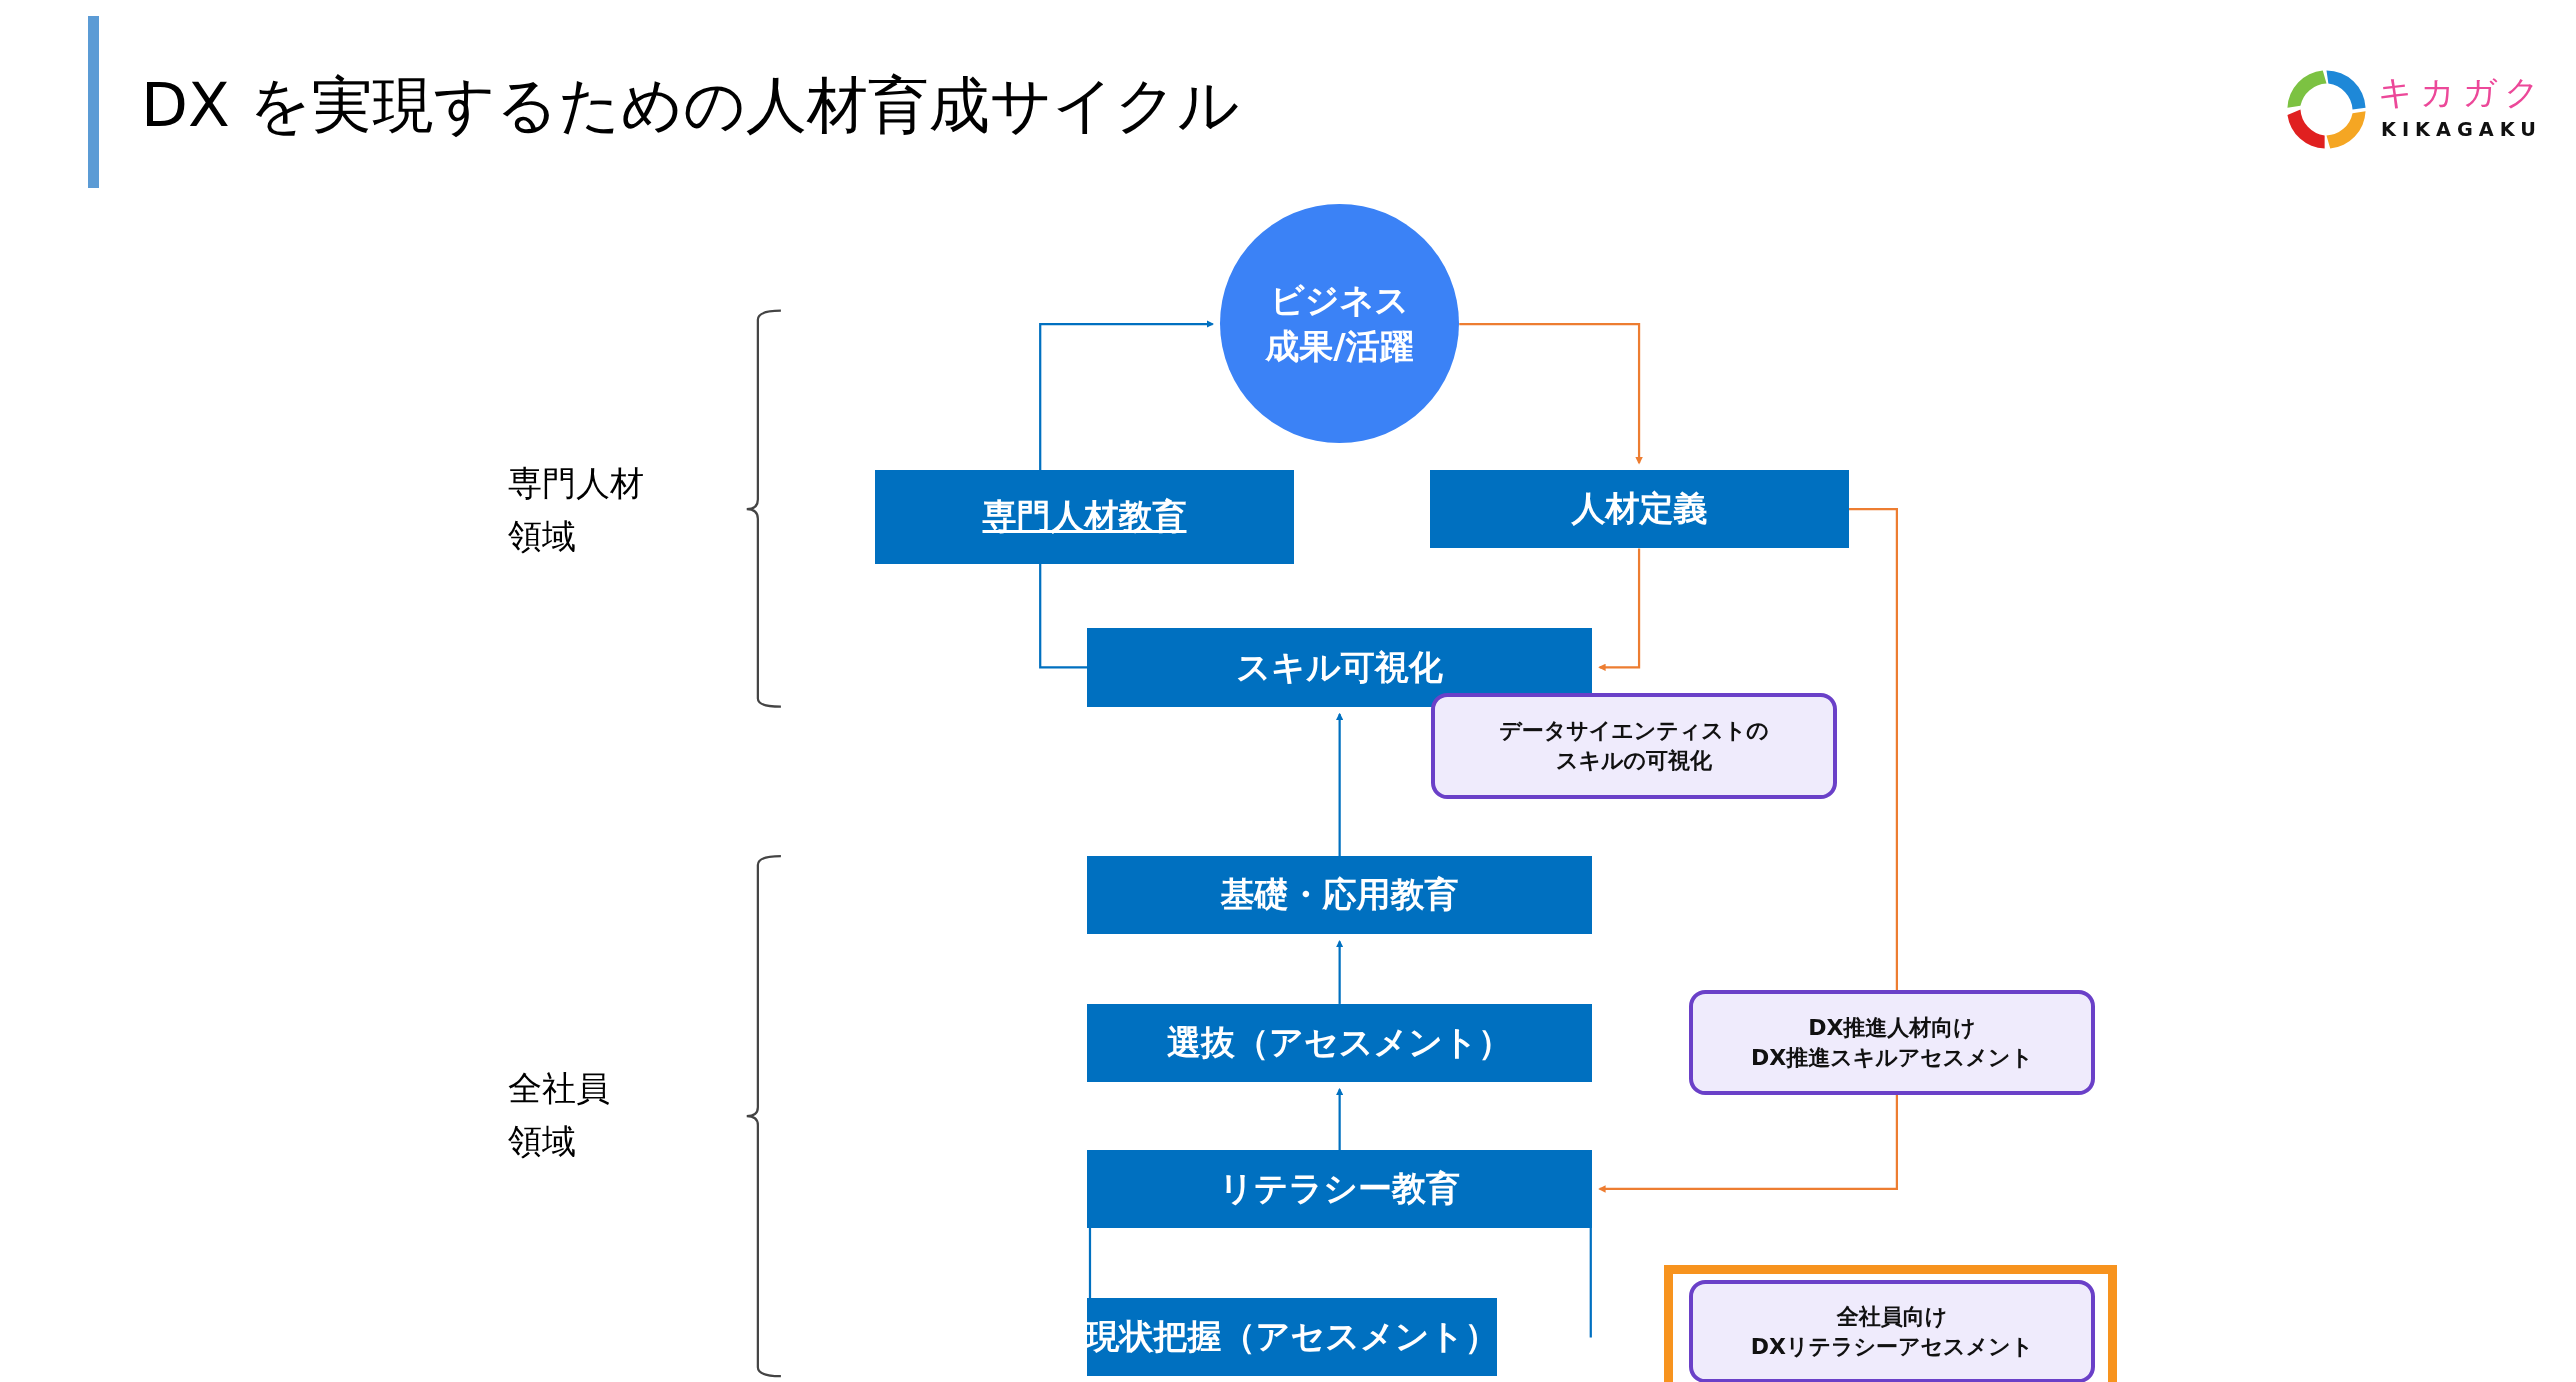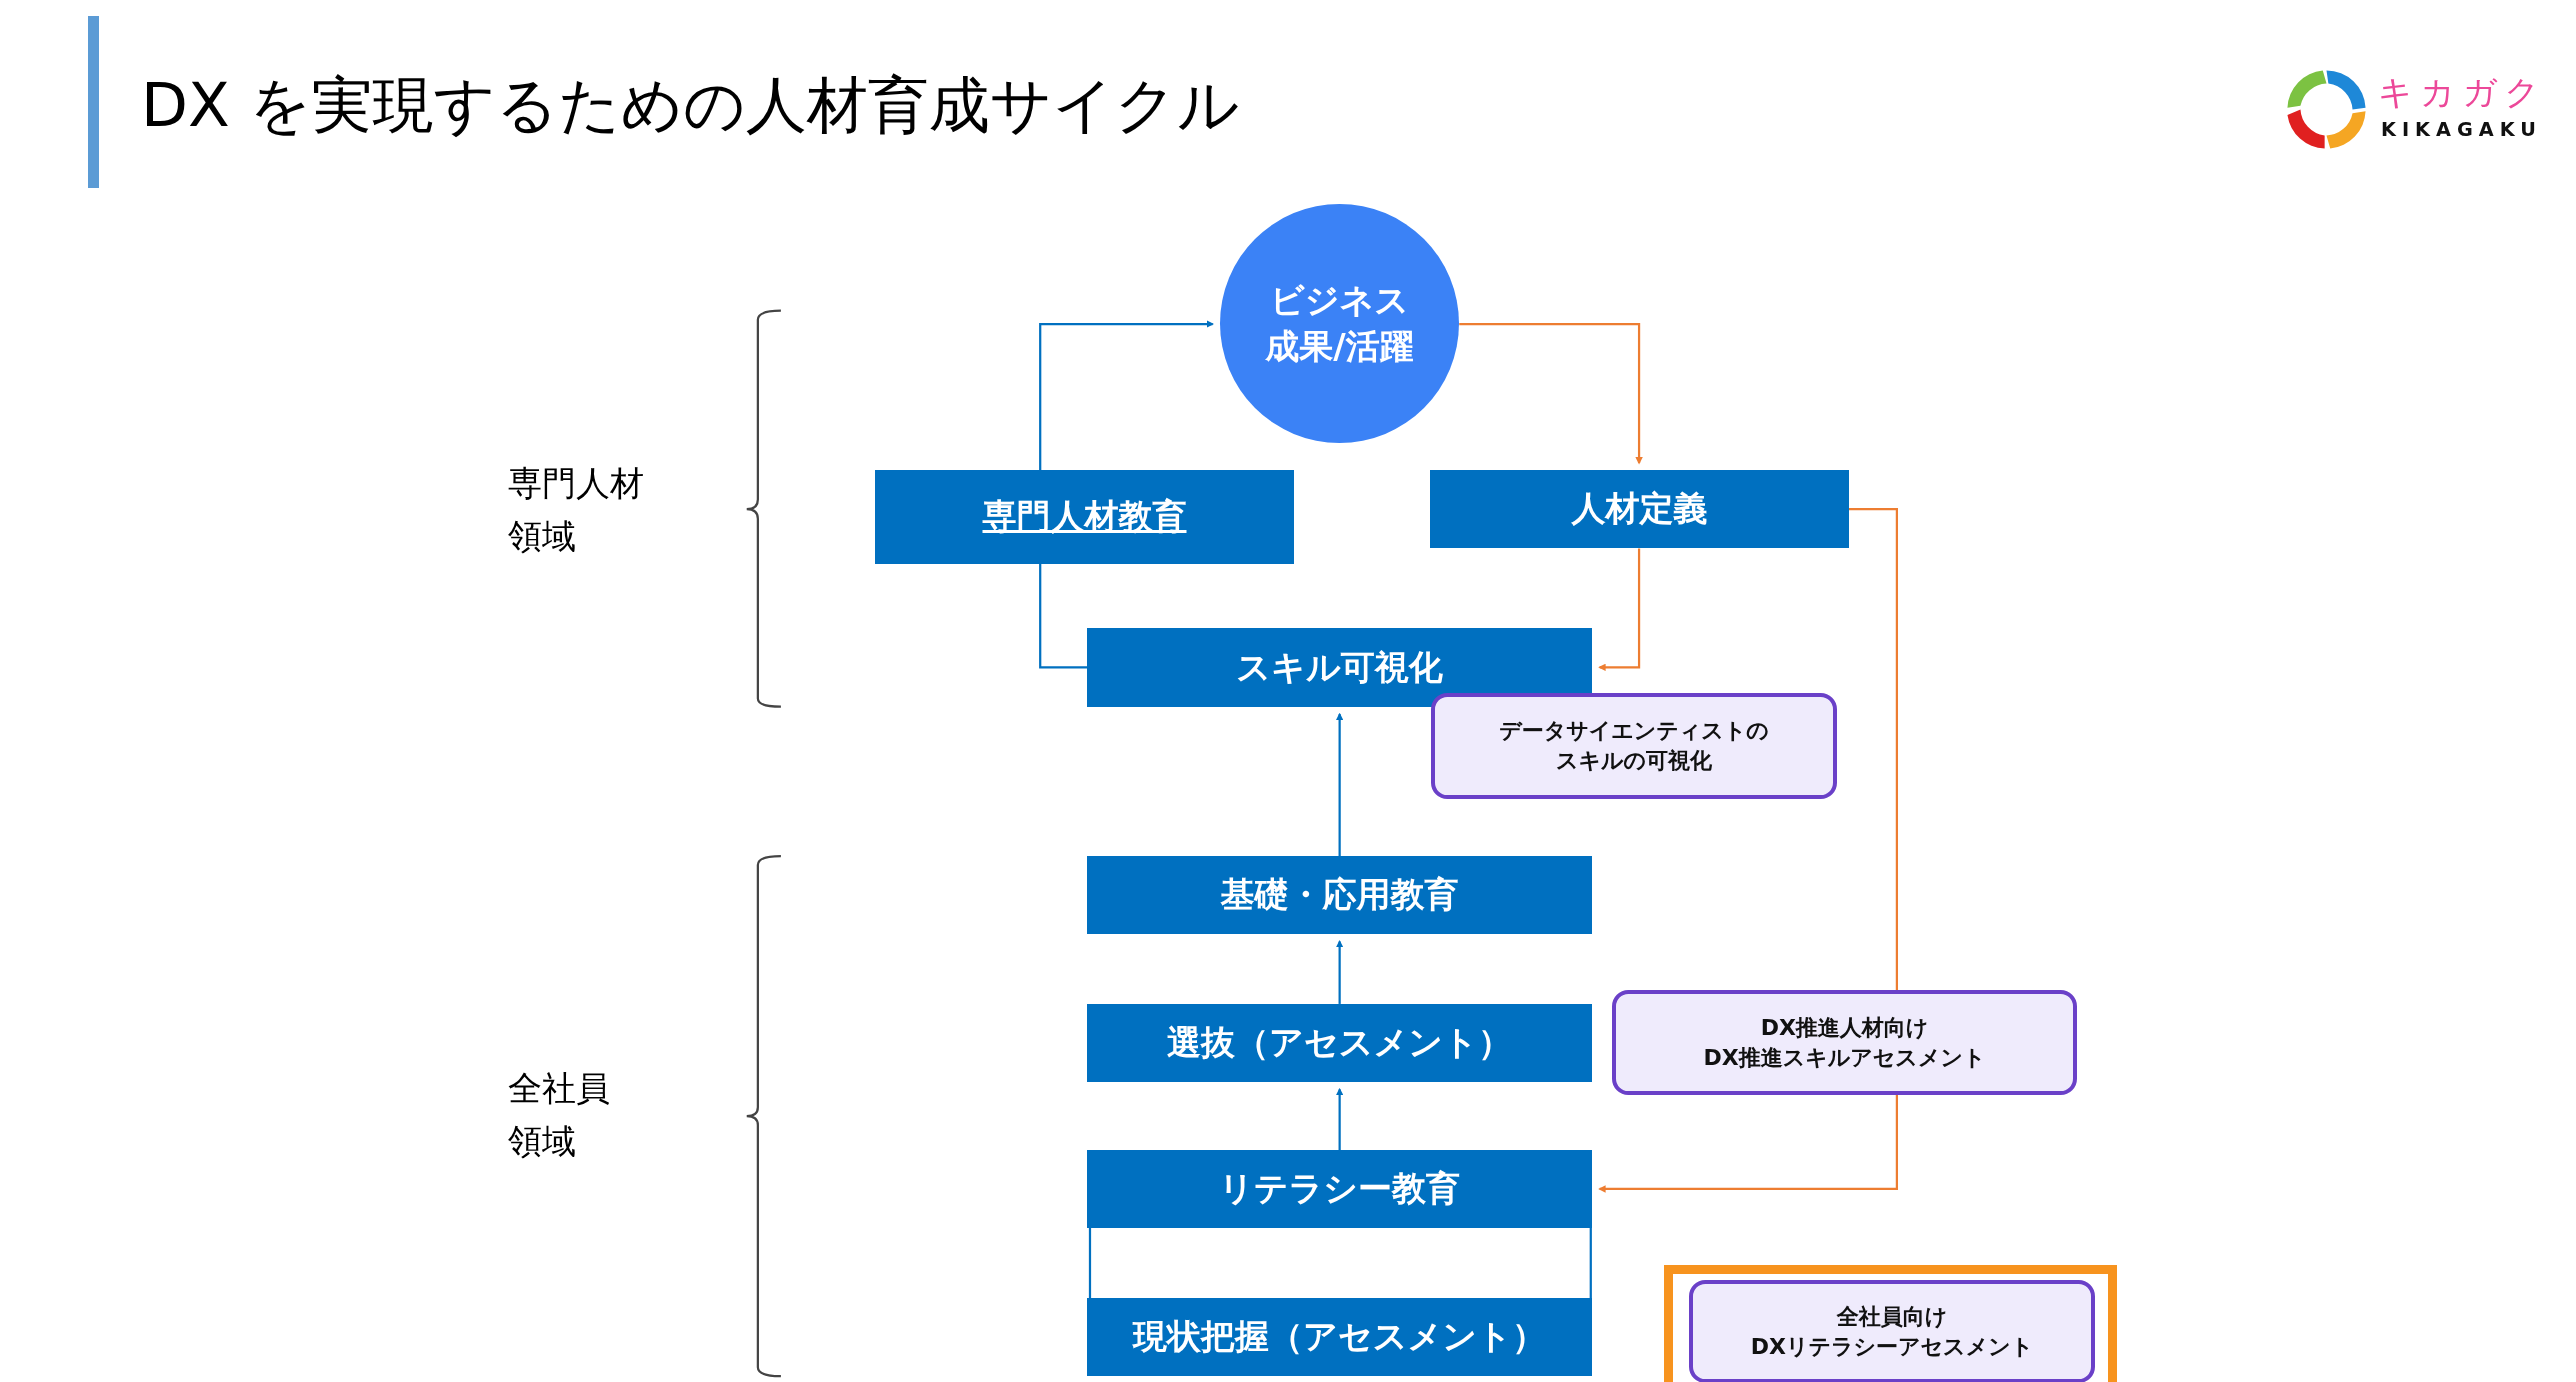--- a/index.html
+++ b/index.html
@@ -78,27 +78,27 @@
   <div>ビジネス</div>
   <div>成果/活躍</div>
 </div>
 
 <div class="box" style="left:875px; top:470px; width:419px; height:94px;text-decoration:underline;">専門人材教育</div>
 <div class="box" style="left:1430px; top:470px; width:419px; height:78px;">人材定義</div>
 <div class="box" style="left:1087px; top:628px; width:505px; height:79px;">スキル可視化</div>
 <div class="box" style="left:1087px; top:856px; width:505px; height:78px;">基礎・応用教育</div>
 <div class="box" style="left:1087px; top:1004px; width:505px; height:78px;">選抜（アセスメント）</div>
 <div class="box" style="left:1087px; top:1150px; width:505px; height:78px;">リテラシー教育</div>
-<div class="box" style="left:1087px; top:1298px; width:505px; height:78px;">現状把握（アセスメント）</div>
+<div class="box" style="left:1087px; top:1298px; width:410px; height:78px;">現状把握（アセスメント）</div>
 
 <div class="note" style="left:1431px; top:693px; width:406px; height:106px;">
   <div>データサイエンティストの</div>
   <div>スキルの可視化</div>
 </div>
-<div class="note" style="left:1612px; top:990px; width:465px; height:105px;">
+<div class="note" style="left:1689px; top:990px; width:406px; height:105px;">
   <div>DX推進人材向け</div>
   <div>DX推進スキルアセスメント</div>
 </div>
 
 <div class="highlight"></div>
 <div class="note" style="left:1689px; top:1280px; width:406px; height:103px;">
   <div>全社員向け</div>
   <div>DXリテラシーアセスメント</div>
 </div>
 

